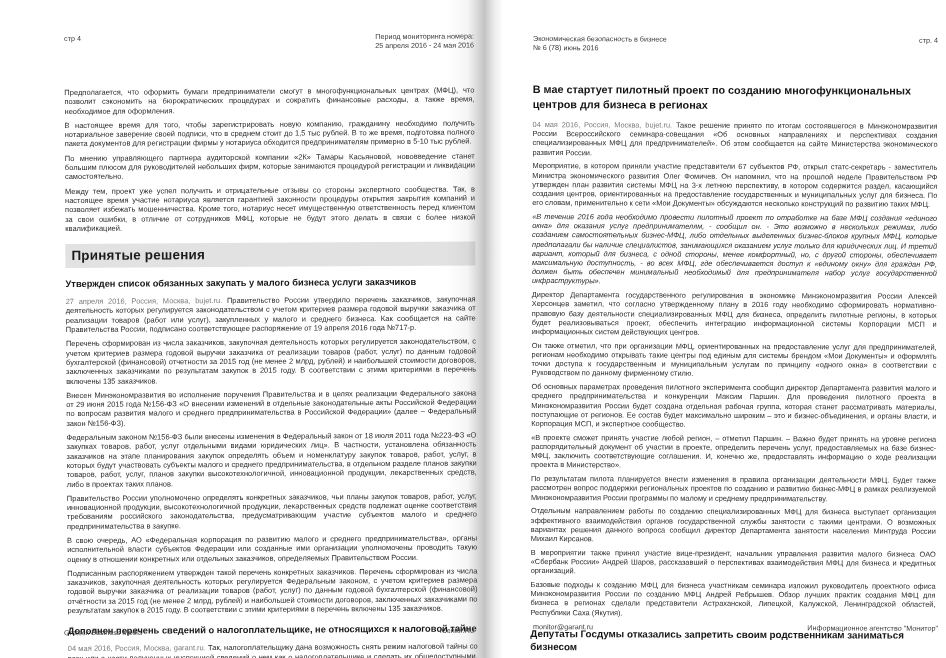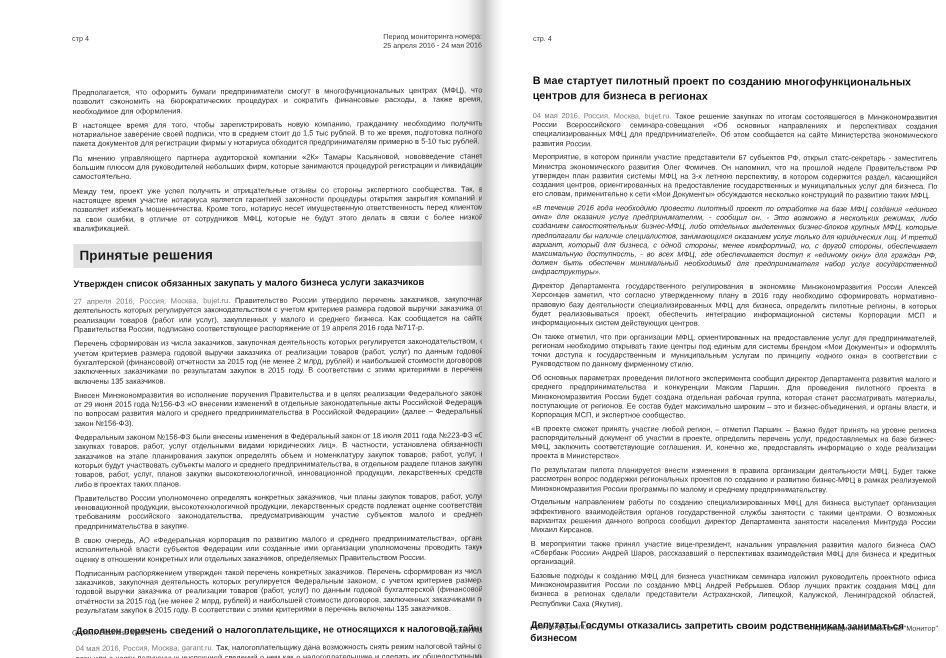--- a/index.html
+++ b/index.html
@@ -1,19 +1,19 @@
 <!DOCTYPE html>
 <html><head>
 <meta charset="utf-8">
 <style>
   html,body{margin:0;padding:0;width:946px;height:658px;overflow:hidden;background:#f4f4f4;}
   .spread{position:relative;width:946px;height:658px;background:#ffffff;
           font-family:"Liberation Sans",sans-serif;color:#262626;}
   .page{position:absolute;top:0;bottom:0;background:#fff;}
-  .page-left{left:12px;width:482px;text-decoration:underline;}
+  .page-left{left:4px;width:482px;text-decoration:underline;}
   .page-right{left:482px;width:464px;}
   .spine{position:absolute;top:0;left:446px;width:62px;height:658px;pointer-events:none;
          background:linear-gradient(90deg,rgba(0,0,0,0) 0%,rgba(60,60,60,0.05) 35%,
          rgba(60,60,60,0.30) 62%,rgba(60,60,60,0.10) 78%,rgba(0,0,0,0) 92%);}
   .content{position:absolute;top:34px;}
   .page-left .content{left:60px;right:12px;transform:rotate(-0.35deg);transform-origin:top left;}
   .page-right .content{left:51px;right:8px;transform:rotate(0.25deg);transform-origin:top left;}
   .pghead{display:flex;justify-content:space-between;align-items:flex-start;
           font-size:7.2px;line-height:9px;color:#3a3a3a;}
   .pghead .right{text-align:right;}
@@ -70,25 +70,29 @@
     </div>
     <div class="foot-left">
       <div>Groteck Business Media</div>
       <div>iCenter.Ru</div>
     </div>
   </div>
 
   <div class="page page-right">
     <div class="content">
       <div class="pghead">
+        <div>
+          <div>Экономическая безопасность в бизнесе</div>
+          <div>№ 6 (78) июнь 2016</div>
+        </div>
         <div class="right">стр. 4</div>
       </div>
 
       <h2 class="art-big body-start" style="margin-top:30px;">В мае стартует пилотный проект по созданию многофункциональных центров для бизнеса в регионах</h2>
-      <p class="body"><span class="dateline">04 мая 2016, Россия, Москва, bujet.ru.</span> <span>Такое решение закупках по итогам состоявшегося в Минэкономразвития России Всероссийского семинара-совещания «Об основных направлениях и перспективах создания специализированных МФЦ для предпринимателей». Об этом сообщается на сайте Министерства экономического развития России.</span></p>
+      <p class="body"><span class="dateline">04 мая 2016, Россия, Москва, bujet.ru.</span> <span>Такое решение принято по итогам состоявшегося в Минэкономразвития России Всероссийского семинара-совещания «Об основных направлениях и перспективах создания специализированных МФЦ для предпринимателей». Об этом сообщается на сайте Министерства экономического развития России.</span></p>
       <p class="body">Мероприятие, в котором приняли участие представители 67 субъектов РФ, открыл статс-секретарь - заместитель Министра экономического развития Олег Фомичев. Он напомнил, что на прошлой неделе Правительством РФ утвержден план развития системы МФЦ на 3-х летнюю перспективу, в котором содержится раздел, касающийся создания центров, ориентированных на предоставление государственных и муниципальных услуг для бизнеса. По его словам, применительно к сети «Мои Документы» обсуждаются несколько конструкций по развитию таких МФЦ.</p>
       <p class="body italic">«В течение 2016 года необходимо провести пилотный проект по отработке на базе МФЦ создания «единого окна» для оказания услуг предпринимателям, - сообщил он. - Это возможно в нескольких режимах, либо созданием самостоятельных бизнес-МФЦ, либо отдельных выделенных бизнес-блоков крупных МФЦ, которые предполагали бы наличие специалистов, занимающихся оказанием услуг только для юридических лиц. И третий вариант, который для бизнеса, с одной стороны, менее комфортный, но, с другой стороны, обеспечивает максимальную доступность, - во всех МФЦ, где обеспечивается доступ к «единому окну» для граждан РФ, должен быть обеспечен минимальный необходимый для предпринимателя набор услуг государственной инфраструктуры».</p>
       <p class="body">Директор Департамента государственного регулирования в экономике Минэкономразвития России Алексей Херсонцев заметил, что согласно утвержденному плану в 2016 году необходимо сформировать нормативно-правовую базу деятельности специализированных МФЦ для бизнеса, определить пилотные регионы, в которых будет реализовываться проект, обеспечить интеграцию информационной системы Корпорации МСП и информационных систем действующих центров.</p>
       <p class="body">Он также отметил, что при организации МФЦ, ориентированных на предоставление услуг для предпринимателей, регионам необходимо открывать такие центры под единым для системы брендом «Мои Документы» и оформлять точки доступа к государственным и муниципальным услугам по принципу «одного окна» в соответствии с Руководством по данному фирменному стилю.</p>
       <p class="body">Об основных параметрах проведения пилотного эксперимента сообщил директор Департамента развития малого и среднего предпринимательства и конкуренции Максим Паршин. Для проведения пилотного проекта в Минэкономразвития России будет создана отдельная рабочая группа, которая станет рассматривать материалы, поступающие от регионов. Ее состав будет максимально широким – это и бизнес-объединения, и органы власти, и Корпорация МСП, и экспертное сообщество.</p>
       <p class="body">«В проекте сможет принять участие любой регион, – отметил Паршин. – Важно будет принять на уровне региона распорядительный документ об участии в проекте, определить перечень услуг, предоставляемых на базе бизнес-МФЦ, заключить соответствующие соглашения. И, конечно же, предоставлять информацию о ходе реализации проекта в Министерство».</p>
       <p class="body">По результатам пилота планируется внести изменения в правила организации деятельности МФЦ. Будет также рассмотрен вопрос поддержки региональных проектов по созданию и развитию бизнес-МФЦ в рамках реализуемой Минэкономразвития России программы по малому и среднему предпринимательству.</p>
       <p class="body">Отдельным направлением работы по созданию специализированных МФЦ для бизнеса выступает организация эффективного взаимодействия органов государственной службы занятости с такими центрами. О возможных вариантах решения данного вопроса сообщил директор Департамента занятости населения Минтруда России Михаил Кирсанов.</p>
       <p class="body">В мероприятии также принял участие вице-президент, начальник управления развития малого бизнеса ОАО «Сбербанк России» Андрей Шаров, рассказавший о перспективах взаимодействия МФЦ для бизнеса и кредитных организаций.</p>
       <p class="body">Базовые подходы к созданию МФЦ для бизнеса участникам семинара изложил руководитель проектного офиса Минэкономразвития России по созданию МФЦ Андрей Ребрышев. Обзор лучших практик создания МФЦ для бизнеса в регионах сделали представители Астраханской, Липецкой, Калужской, Ленинградской областей, Республики Саха (Якутия).</p>

